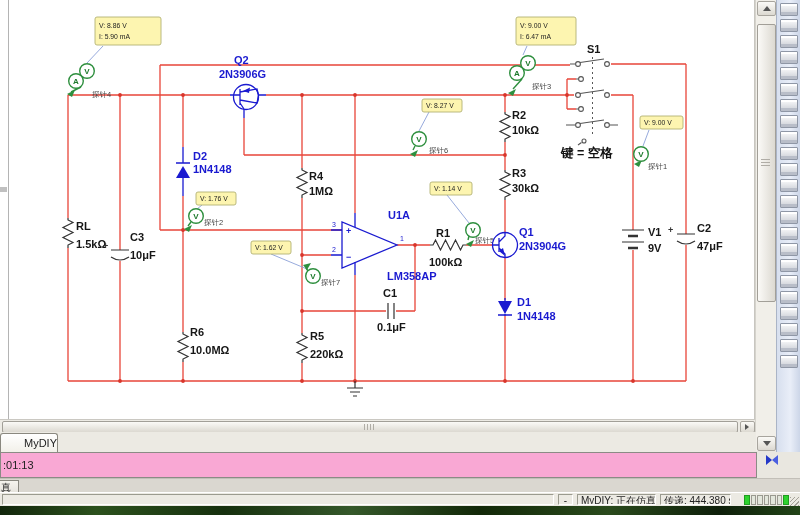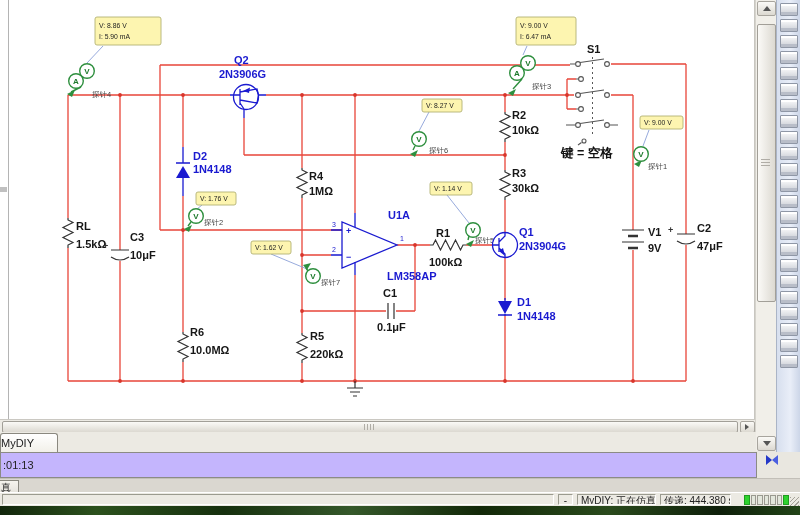--- a/index.html
+++ b/index.html
@@ -45,28 +45,28 @@
   .hs-thumb{position:absolute;left:2px;top:1px;width:734px;height:10px;background:linear-gradient(180deg,#fbfaf7,#dcd9d1);
             border:1px solid #a29f98;border-radius:2px;}
   .hs-thumb::after{content:"";position:absolute;left:50%;top:2px;width:12px;height:6px;margin-left:-6px;
             background:repeating-linear-gradient(90deg,#b0ada6 0 1px,transparent 1px 3px);}
   .hs-right{position:absolute;left:740px;top:1px;width:13px;height:10px;background:linear-gradient(180deg,#fbfaf7,#dcd9d1);
             border:1px solid #a8a59e;border-radius:2px;}
   .tri-right{position:absolute;left:4px;top:2px;width:0;height:0;border-top:3.5px solid transparent;border-bottom:3.5px solid transparent;border-left:4.5px solid #555;}
 
   
   .tabbar{position:absolute;left:0;top:432px;width:756px;height:20px;background:#ecead e3;background:#eceae3;border-bottom:1px solid #b7b4ac;}
-  .tab{position:absolute;left:0;top:1px;width:56px;height:18px;line-height:18px;text-align:left;
+  .tab{position:absolute;left:0;top:1px;width:56px;height:18px;line-height:18px;text-align:right;
        background:linear-gradient(180deg,#ffffff,#f2f0e9);border:1px solid #8a887f;border-bottom:none;
        border-radius:3px 3px 0 0;font-size:11px;color:#222;}
 
   .corner-blue{position:absolute;left:764px;top:452px;width:16px;height:16px;}
 
   
-  .timebar{position:absolute;left:0;top:452px;width:757px;height:26px;background:#c4b5fd;border:1px solid #8b8b85;
+  .timebar{position:absolute;left:0;top:452px;width:757px;height:26px;background:#f9a8d4;border:1px solid #8b8b85;
            box-sizing:border-box;font-size:11px;color:#222;line-height:24px;padding-left:2px;}
 
   
   .tab2row{position:absolute;left:0;top:478px;width:800px;height:14px;background:#dad7d0;border-top:1px solid #c2bfb8;}
   .tab2{position:absolute;left:0;top:1px;width:17px;height:13px;background:linear-gradient(180deg,#f6f4ee,#e4e1da);
         border-right:1px solid #8a887f;border-top:1px solid #8a887f;font-size:10px;color:#222;line-height:13px;padding-left:1px;}
 
   
   .statusbar{position:absolute;left:0;top:492px;width:800px;height:14px;background:#eceae3;border-top:1px solid #fff;font-size:10px;color:#222;}
   .cell{position:absolute;top:1px;height:11px;line-height:11px;padding:0 3px;box-sizing:border-box;

